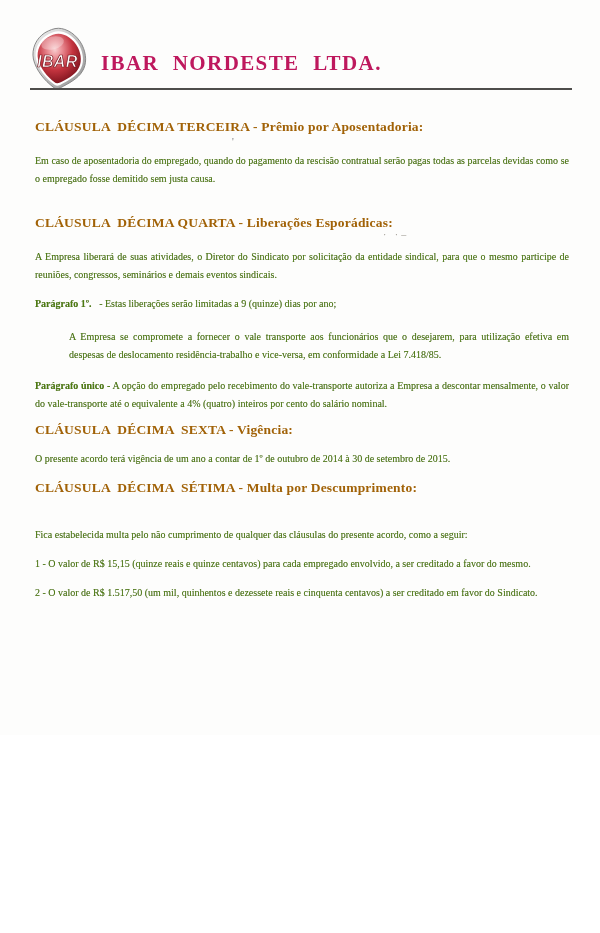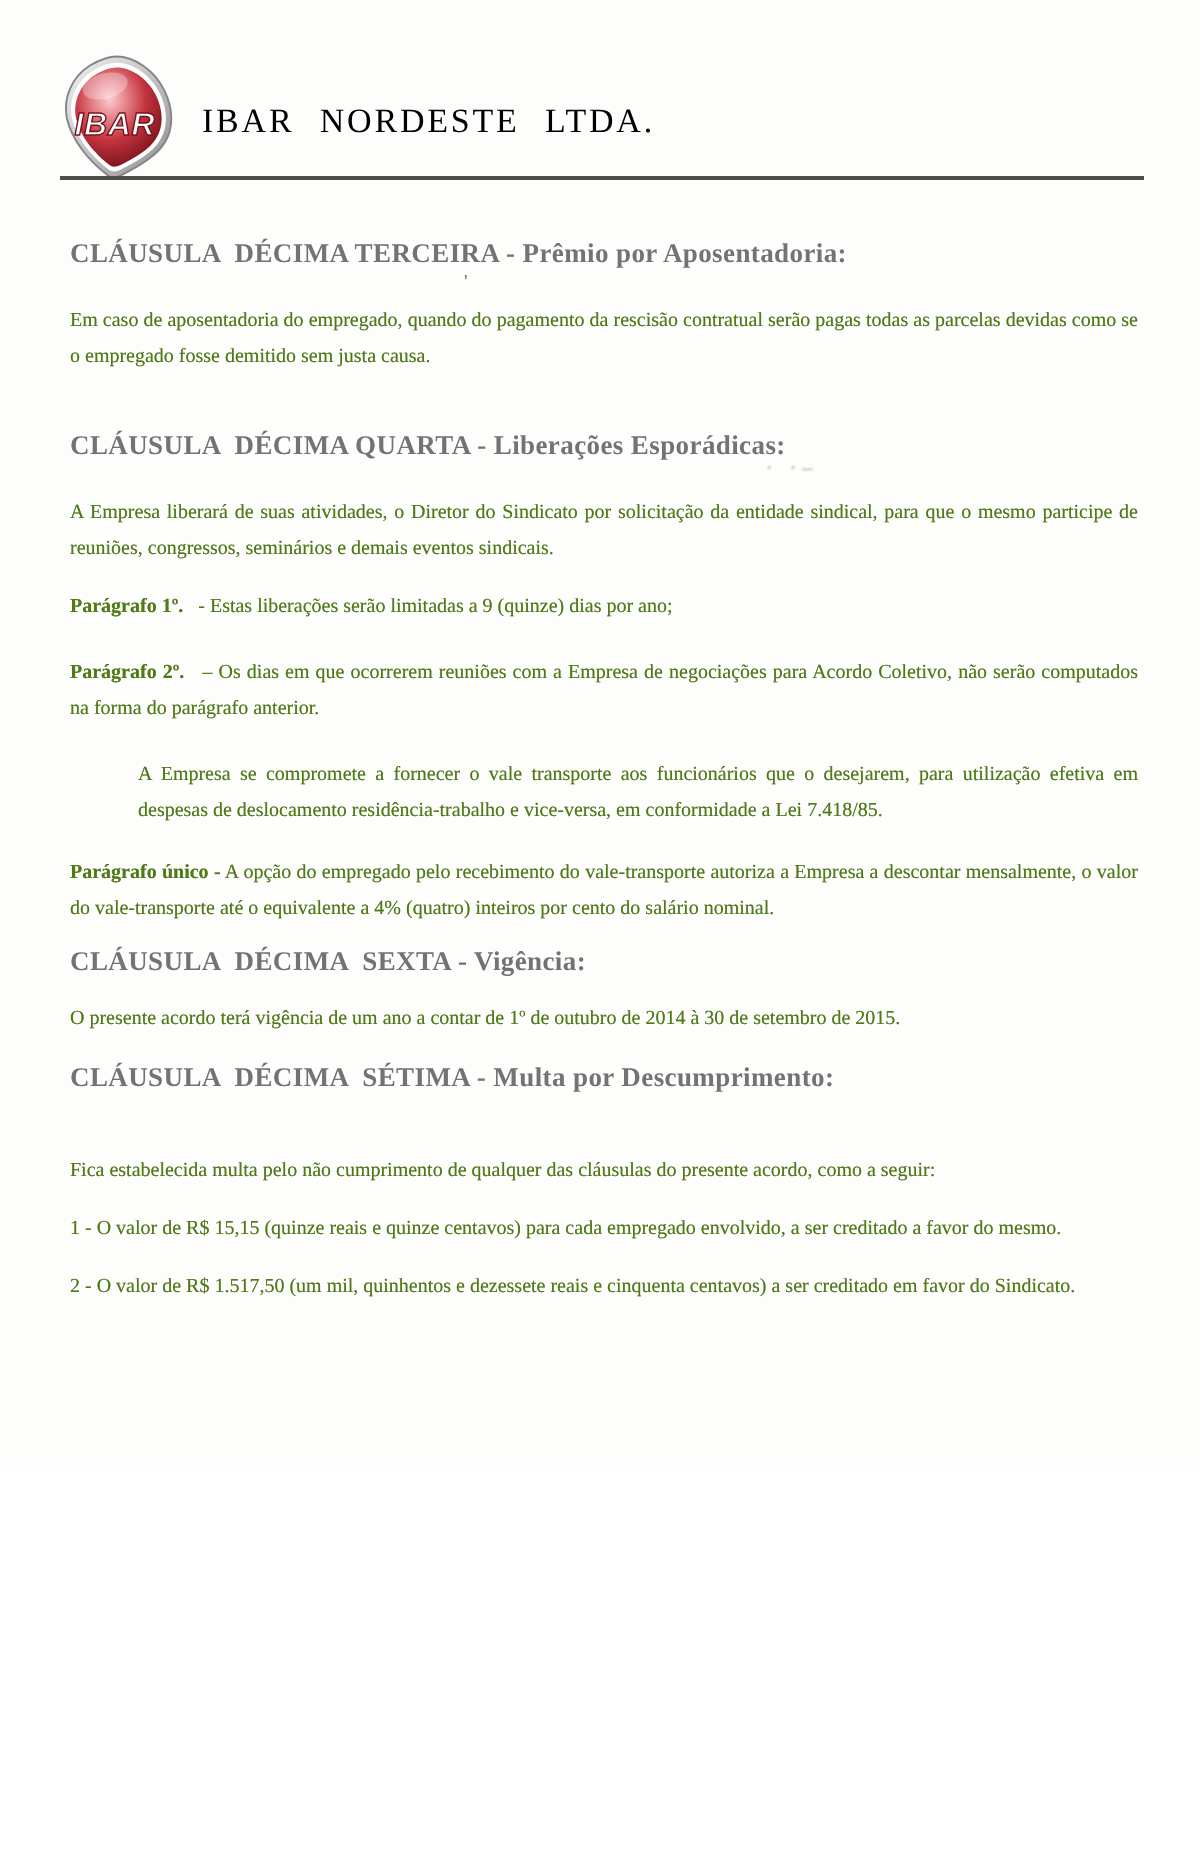--- a/index.html
+++ b/index.html
@@ -10,33 +10,33 @@
     background:#fefefdf5;
     background-color:#fdfdfc;
     font-family:"Liberation Serif", serif;
     color:#1e1e20;
     overflow:hidden;
   }
   
   .logo-wrap{position:absolute;left:26px;top:27px;width:66px;height:64px;}
   .company-name{
     position:absolute;left:101px;top:51px;
-    font-size:17px;font-weight:normal;color:#000000;
+    font-size:21px;font-weight:bold;color:#be185d;
     letter-spacing:1.4px;word-spacing:7px;
     white-space:pre;
   }
   .header-rule{
     position:absolute;left:30px;top:88px;width:542px;height:0;
     border-top:2px solid #4e4d4b;
   }
   
   .content{position:absolute;left:35px;top:0;width:534px;}
   .heading{
     font-weight:bold;font-size:13.5px;line-height:17px;
-    white-space:pre-wrap;letter-spacing:0.2px;color:#737373;
+    white-space:pre-wrap;letter-spacing:0.2px;color:#a16207;
   }
   .para{
     font-size:10px;line-height:18px;text-align:justify;
     white-space:pre-wrap;color:#4d7c0f;
     text-shadow:0 0 0.3px rgba(20,20,20,0.4);
   }
   .plabel{font-weight:bold;}
   .mt-h13{margin-top:118px;}
   .mt-p13{margin-top:17px;}
   .mt-h14{margin-top:26px;}
@@ -105,21 +105,20 @@
   <div class="smudge">· ·–</div>
 
   <div class="content">
 
     <div class="heading mt-h13">CLÁUSULA  DÉCIMA TERCEIRA - Prêmio por Aposentadoria:</div>
     <div class="para mt-p13">Em caso de aposentadoria do empregado, quando do pagamento da rescisão contratual serão pagas todas as parcelas devidas como se o empregado fosse demitido sem justa causa.</div>
 
     <div class="heading mt-h14">CLÁUSULA  DÉCIMA QUARTA - Liberações Esporádicas:</div>
     <div class="para mt-p14">A Empresa liberará de suas atividades, o Diretor do Sindicato por solicitação da entidade sindical, para que o mesmo participe de reuniões, congressos, seminários e demais eventos sindicais.</div>
     <div class="para mt-par1"><span class="plabel">Parágrafo 1º.</span><span>   - Estas liberações serão limitadas a 9 (quinze) dias por ano;</span></div>
-    <div class="para mt-par2"><span class="plabel">Parágrafo 2º.</span><span>   – Os dias em que ocorrerem reuniões com a Empresa de negociações para Acordo Coletivo, não serão computados na forma do parágrafo anterior.</span></div>
 
     <div class="para mt-p15">A Empresa se compromete a fornecer o vale transporte aos funcionários que o desejarem, para utilização efetiva em despesas de deslocamento residência-trabalho e vice-versa, em conformidade a Lei 7.418/85.</div>
     <div class="para mt-paru"><span class="plabel">Parágrafo único -</span><span> A opção do empregado pelo recebimento do vale-transporte autoriza a Empresa a descontar mensalmente, o valor do vale-transporte até o equivalente a 4% (quatro) inteiros por cento do salário nominal.</span></div>
 
     <div class="heading mt-h16">CLÁUSULA  DÉCIMA  SEXTA - Vigência:</div>
     <div class="para mt-p16">O presente acordo terá vigência de um ano a contar de 1º de outubro de 2014 à 30 de setembro de 2015.</div>
 
     <div class="heading mt-h17">CLÁUSULA  DÉCIMA  SÉTIMA - Multa por Descumprimento:</div>
     <div class="para mt-p17">Fica estabelecida multa pelo não cumprimento de qualquer das cláusulas do presente acordo, como a seguir:</div>
     <div class="para mt-i1">1 - O valor de R$ 15,15 (quinze reais e quinze centavos) para cada empregado envolvido, a ser creditado a favor do mesmo.</div>

